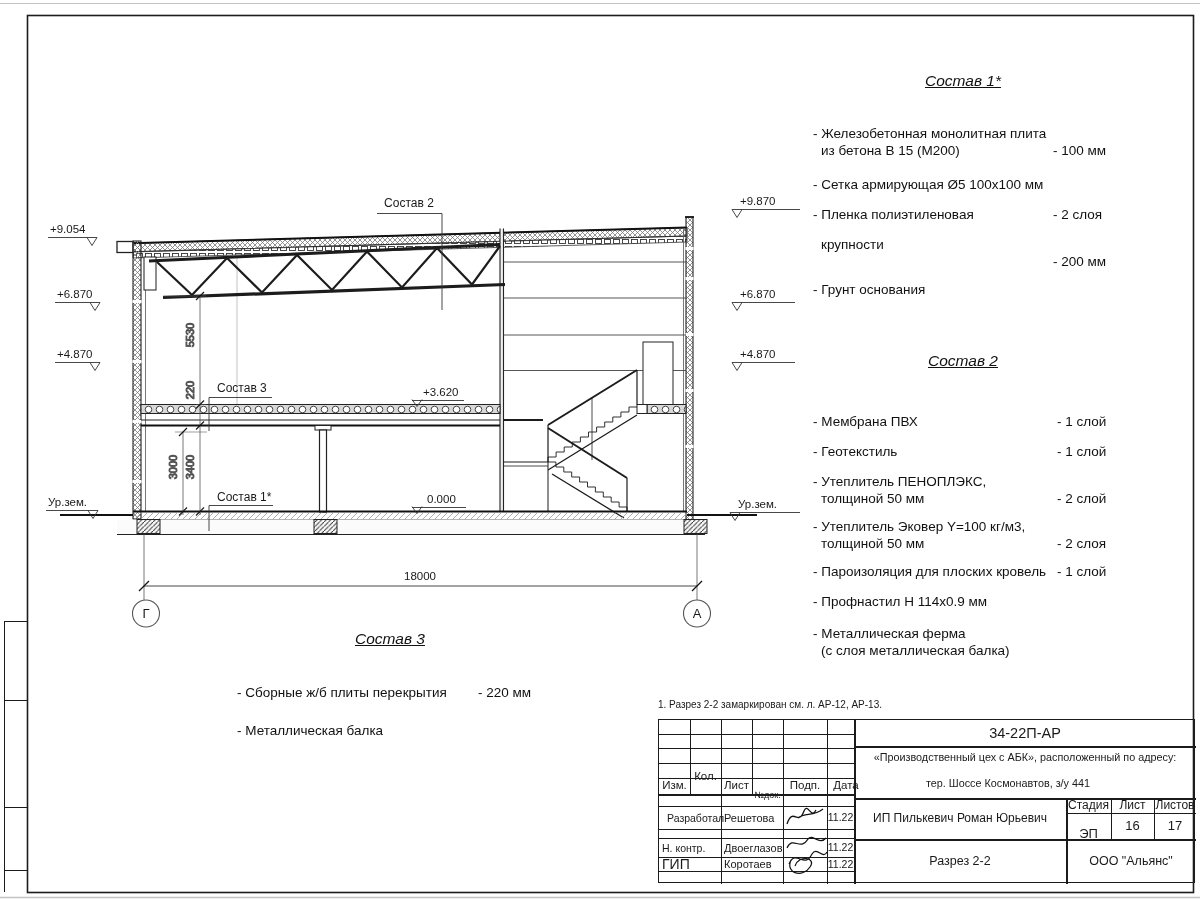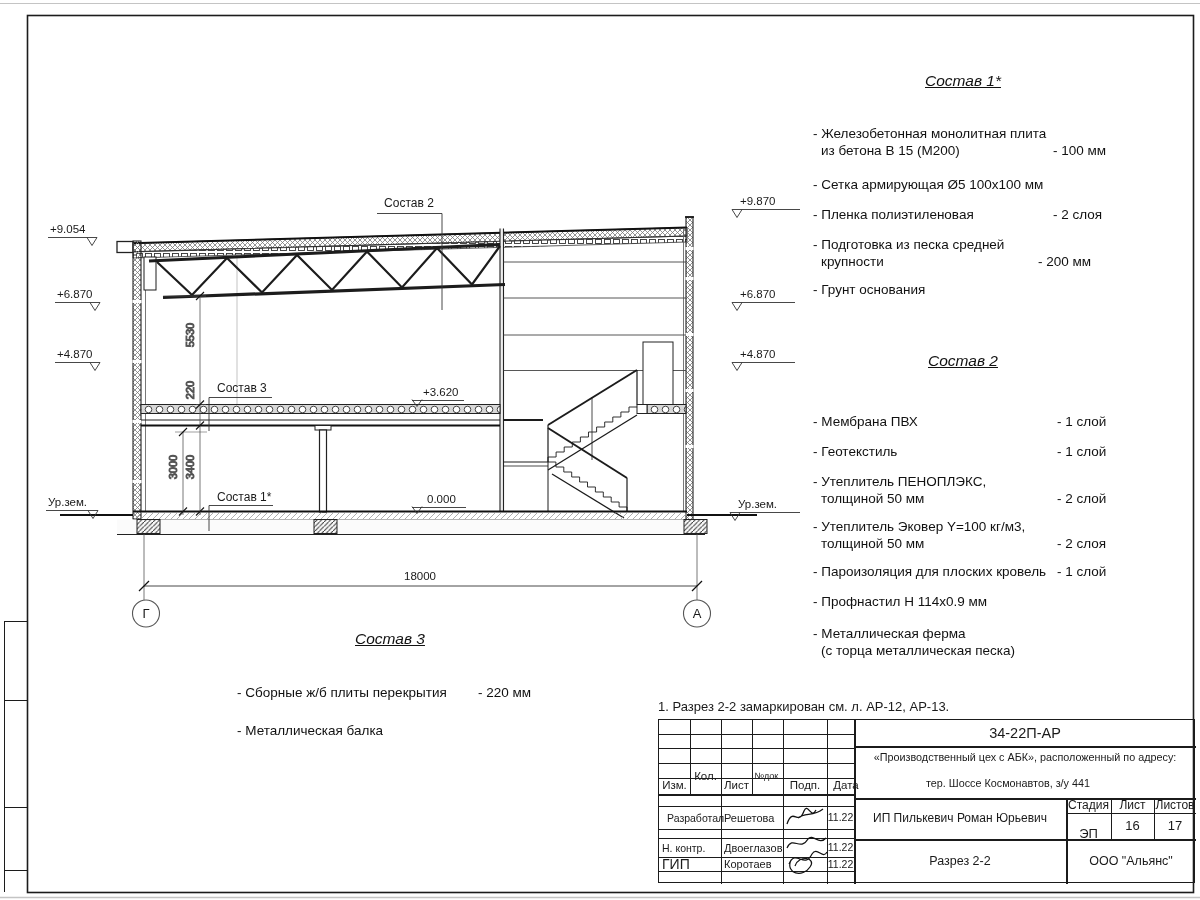--- a/index.html
+++ b/index.html
@@ -8,21 +8,21 @@
   .abs{position:absolute;}
   svg text{font-family:"Liberation Sans",sans-serif;fill:#1a1a1a;}
   
   .lst{position:absolute;width:330px;font-size:13.5px;color:#111;}
   .lst .ttl{position:absolute;left:0;width:300px;text-align:center;
             font-style:italic;font-size:15.5px;text-decoration:underline;}
   .item{position:absolute;left:0;width:330px;line-height:17px;}
   .val{position:absolute;top:auto;}
   .v2{top:17px;}
   
-  .note{position:absolute;font-size:13px;text-align:center;}
+  .note{position:absolute;font-size:10px;text-align:center;}
   .tb{position:absolute;left:658px;top:719px;width:537px;height:164px;
       border:1.6px solid #1b1b1b;box-sizing:border-box;}
   .tb .ln{position:absolute;background:#1b1b1b;}
   .tc{position:absolute;display:flex;align-items:center;justify-content:center;
       text-align:center;line-height:1.15;}
   .tl{position:absolute;display:flex;align-items:center;justify-content:flex-start;}
 </style>
 </head>
 <body>
 
@@ -273,23 +273,22 @@
       <span class="val v2" style="left:240px">- 100 мм</span>
     </div>
     <div class="item" style="top:104px">
       <div>- Сетка армирующая Ø5 100х100 мм</div>
     </div>
     <div class="item" style="top:134px">
       <div>- Пленка полиэтиленовая</div>
       <span class="val" style="left:240px;top:0">-  2 слоя</span>
     </div>
     <div class="item" style="top:164px">
-      <div>- Подготовка из песка средней</div>
       <div style="padding-left:8px">крупности</div>
-      <span class="val v2" style="left:225px">- 200 мм</span>
+      <span class="val v2" style="left:240px">- 200 мм</span>
     </div>
     <div class="item" style="top:209px">
       <div>- Грунт основания</div>
     </div>
   </div>
 
   <div class="lst" style="left:813px;top:352px">
     <div class="ttl">Состав 2</div>
     <div class="item" style="top:61px">
       <div>- Мембрана ПВХ</div>
@@ -311,21 +310,21 @@
     </div>
     <div class="item" style="top:211px">
       <div>- Пароизоляция для плоских кровель</div>
       <span class="val" style="left:244px;top:0">- 1 слой</span>
     </div>
     <div class="item" style="top:241px">
       <div>- Профнастил Н 114х0.9 мм</div>
     </div>
     <div class="item" style="top:273px">
       <div>- Металлическая ферма</div>
-      <div style="padding-left:8px">(с торца металлическая песка)</div>
+      <div style="padding-left:8px">(с слоя металлическая балка)</div>
     </div>
   </div>
 
   <div class="lst" style="left:237px;top:630px">
     <div class="ttl" style="width:306px">Состав 3</div>
     <div class="item" style="top:54px">
       <div>- Сборные ж/б  плиты перекрытия</div>
       <span class="val" style="left:241px;top:0">- 220 мм</span>
     </div>
     <div class="item" style="top:92px">
@@ -359,21 +358,21 @@
     <div class="ln" style="left:0;top:151px;width:195px;height:1px"></div>
 
     <div class="ln" style="left:195px;top:26px;width:342px;height:1.5px"></div>
     <div class="ln" style="left:195px;top:78px;width:342px;height:1.5px"></div>
     <div class="ln" style="left:407px;top:93px;width:130px;height:1px"></div>
     <div class="ln" style="left:195px;top:119px;width:342px;height:1.5px"></div>
 
     <div class="tc" style="left:0;top:58px;width:31px;height:16px;font-size:11.5px">Изм.</div>
     <div class="tc" style="left:31px;top:49px;width:31px;height:16px;font-size:11.5px">Кол.</div>
     <div class="tc" style="left:62px;top:58px;width:31px;height:16px;font-size:11.5px">Лист</div>
-    <div class="tc" style="left:93px;top:48px;width:31px;height:16px;font-size:9px">№док.</div>
+    <div class="tc" style="left:93px;top:67px;width:31px;height:16px;font-size:9px">№док.</div>
     <div class="tc" style="left:124px;top:58px;width:44px;height:16px;font-size:11.5px">Подп.</div>
     <div class="tc" style="left:168px;top:58px;width:38px;height:16px;font-size:11.5px">Дата</div>
 
     <div class="tl" style="left:8px;top:86px;width:60px;height:23px;font-size:10.5px">Разработал</div>
     <div class="tl" style="left:65px;top:86px;width:60px;height:23px;font-size:11px">Решетова</div>
     <div class="tc" style="left:168px;top:86px;width:27px;height:23px;font-size:10.5px">11.22</div>
 
     <div class="tl" style="left:3px;top:118px;width:60px;height:19px;font-size:10.5px">Н. контр.</div>
     <div class="tl" style="left:65px;top:118px;width:60px;height:19px;font-size:11px">Двоеглазов</div>
     <div class="tc" style="left:168px;top:118px;width:27px;height:19px;font-size:10.5px">11.22</div>

